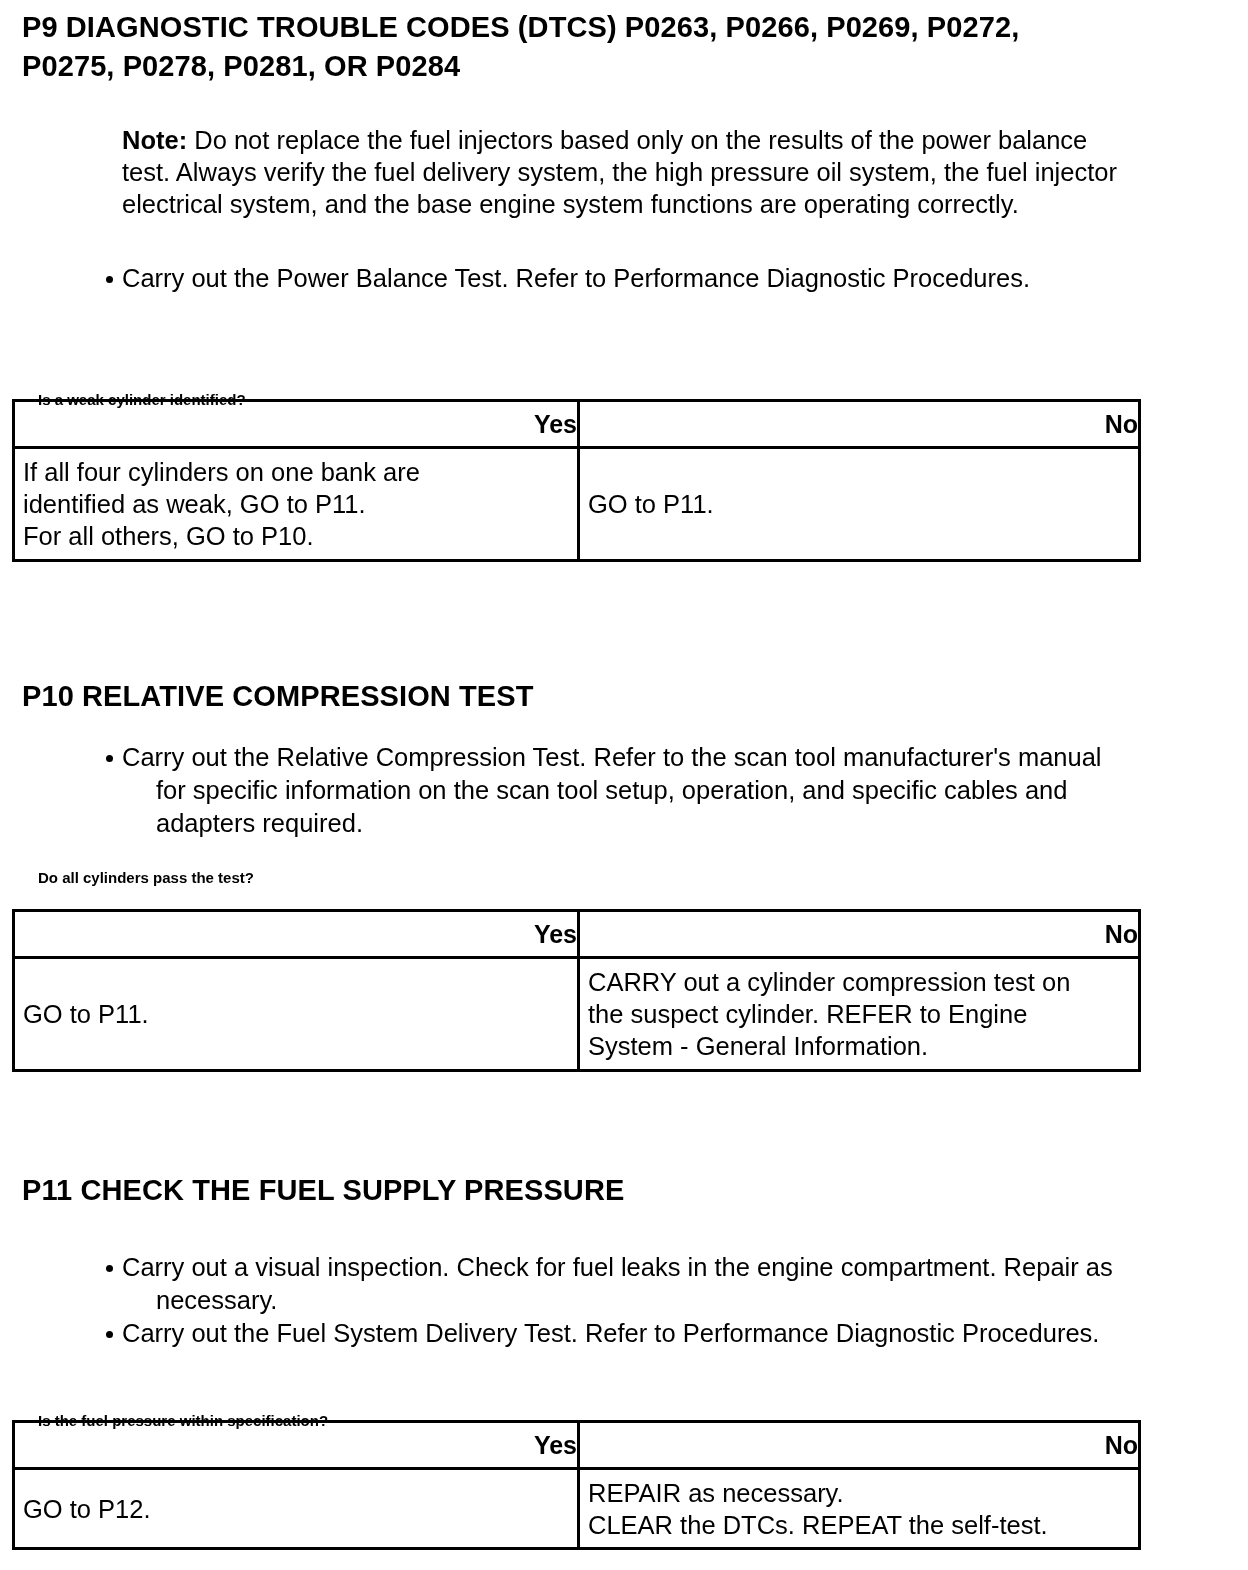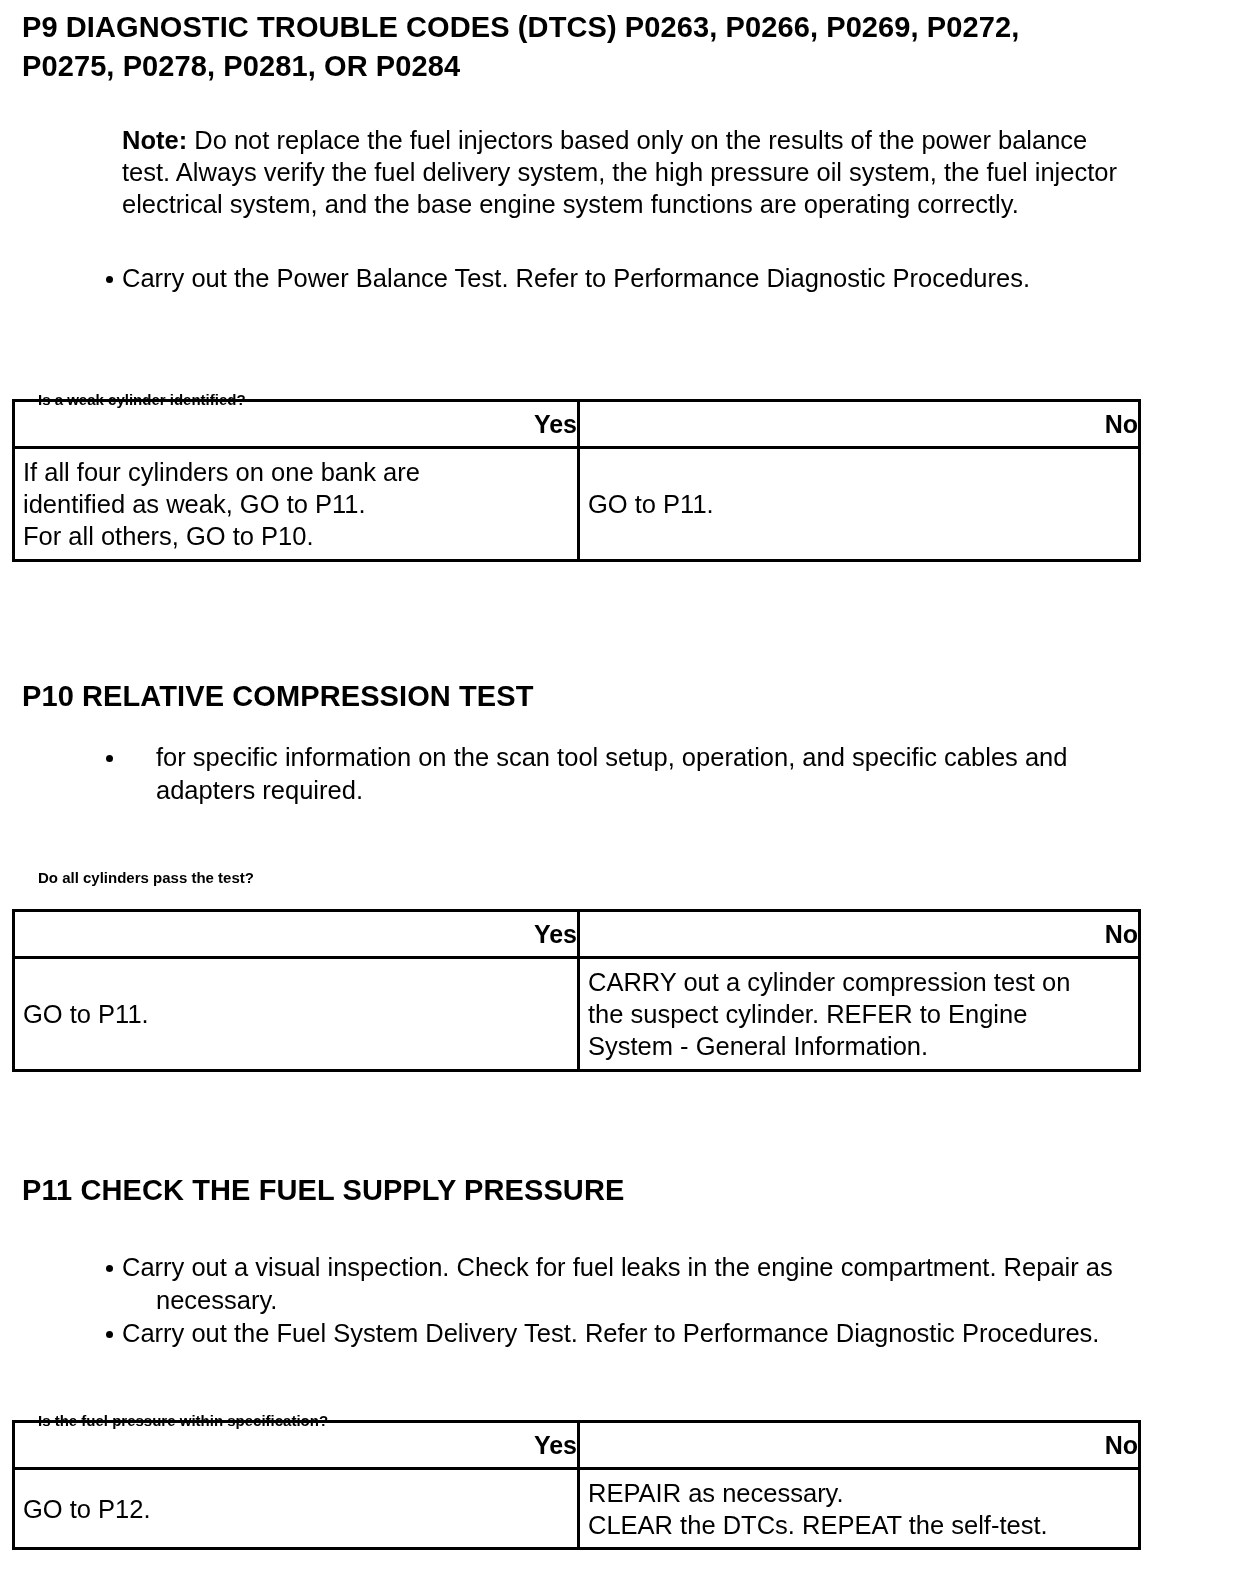--- a/index.html
+++ b/index.html
@@ -94,20 +94,21 @@
   </table>
 
 <h1 class="sec-title" style="top:661px;margin-top:16px;">
   <span class="line">P10 RELATIVE COMPRESSION TEST</span>
 </h1>
 
 <ul class="bullets" style="top:741px;">
   <li class="wrap">
     <span class="dot"></span>
     <span class="txt">
+      <span class="line">Carry out the Relative Compression Test. Refer to the scan tool manufacturer's manual</span>
       <span class="cont">for specific information on the scan tool setup, operation, and specific cables and</span>
       <span class="cont">adapters required.</span>
     </span>
   </li>
 </ul>
 
 <p class="question" style="top:848px;">Do all cylinders pass the test?</p>
 
 <table class="dt" style="top:909px;">
   <colgroup>

